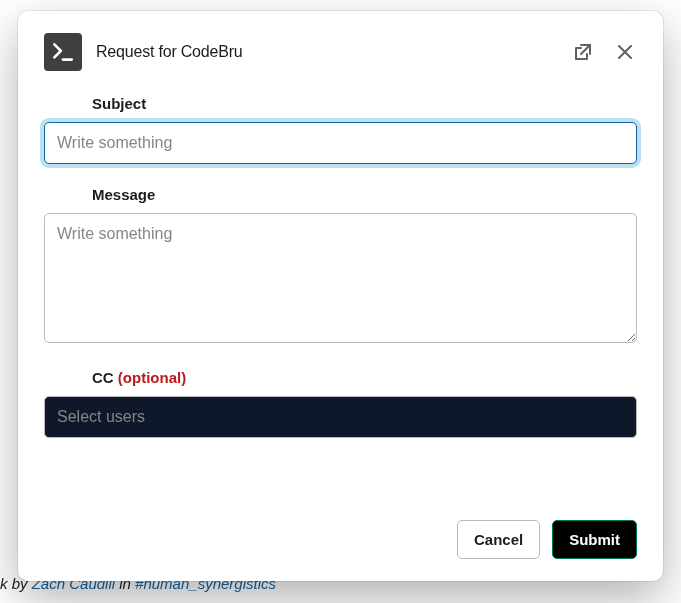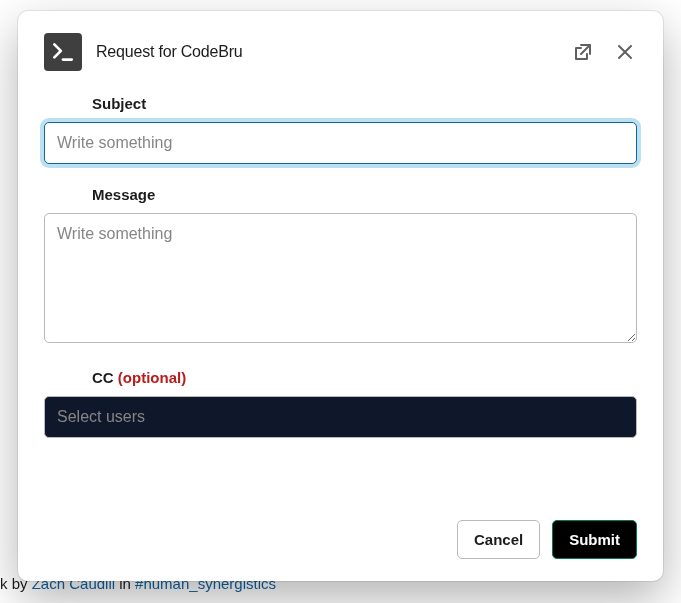--- a/index.html
+++ b/index.html
@@ -23,20 +23,21 @@
       bottom: 0;
       background: #fff;
       color: #1d1c1d;
       font-size: 15px;
       line-height: 1.8;
       padding: 20px 0 0 0;
     }
     .bg-line {
       padding: 4px 0;
       white-space: nowrap;
+      font-style: italic;
     }
     .bg-link {
       color: #1264a3;
     }
     .modal {
       position: absolute;
       top: 11px;
       left: 18px;
       right: 18px;
       background: #fff;

